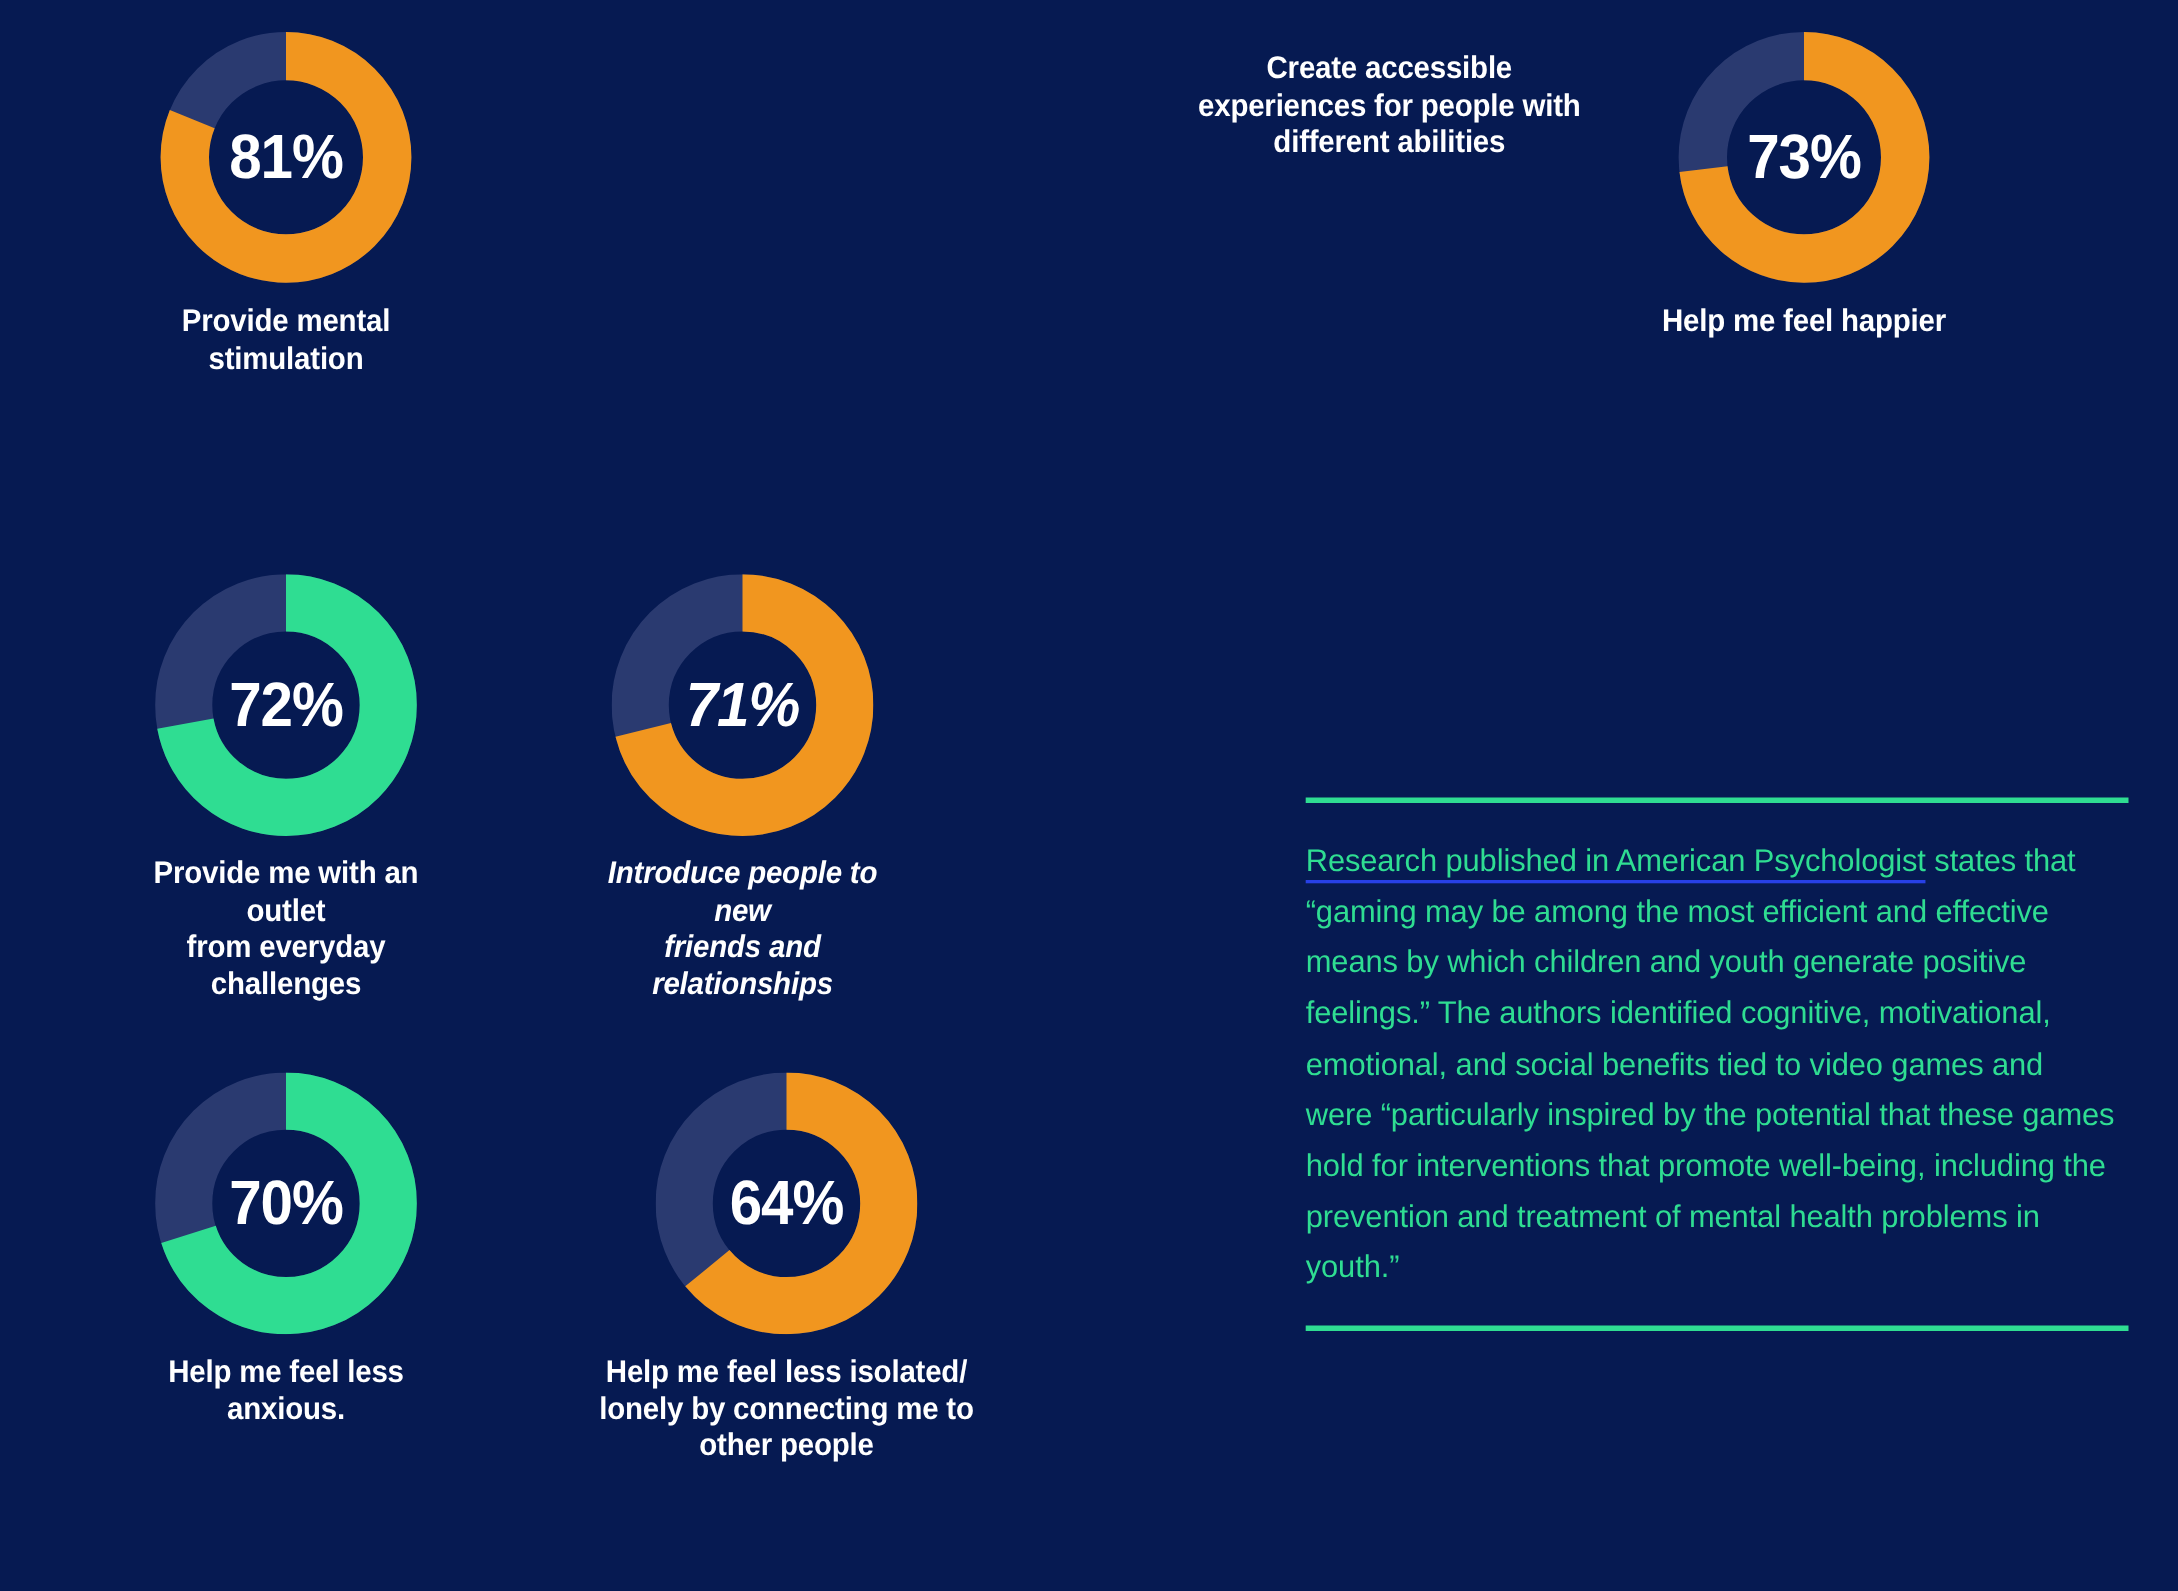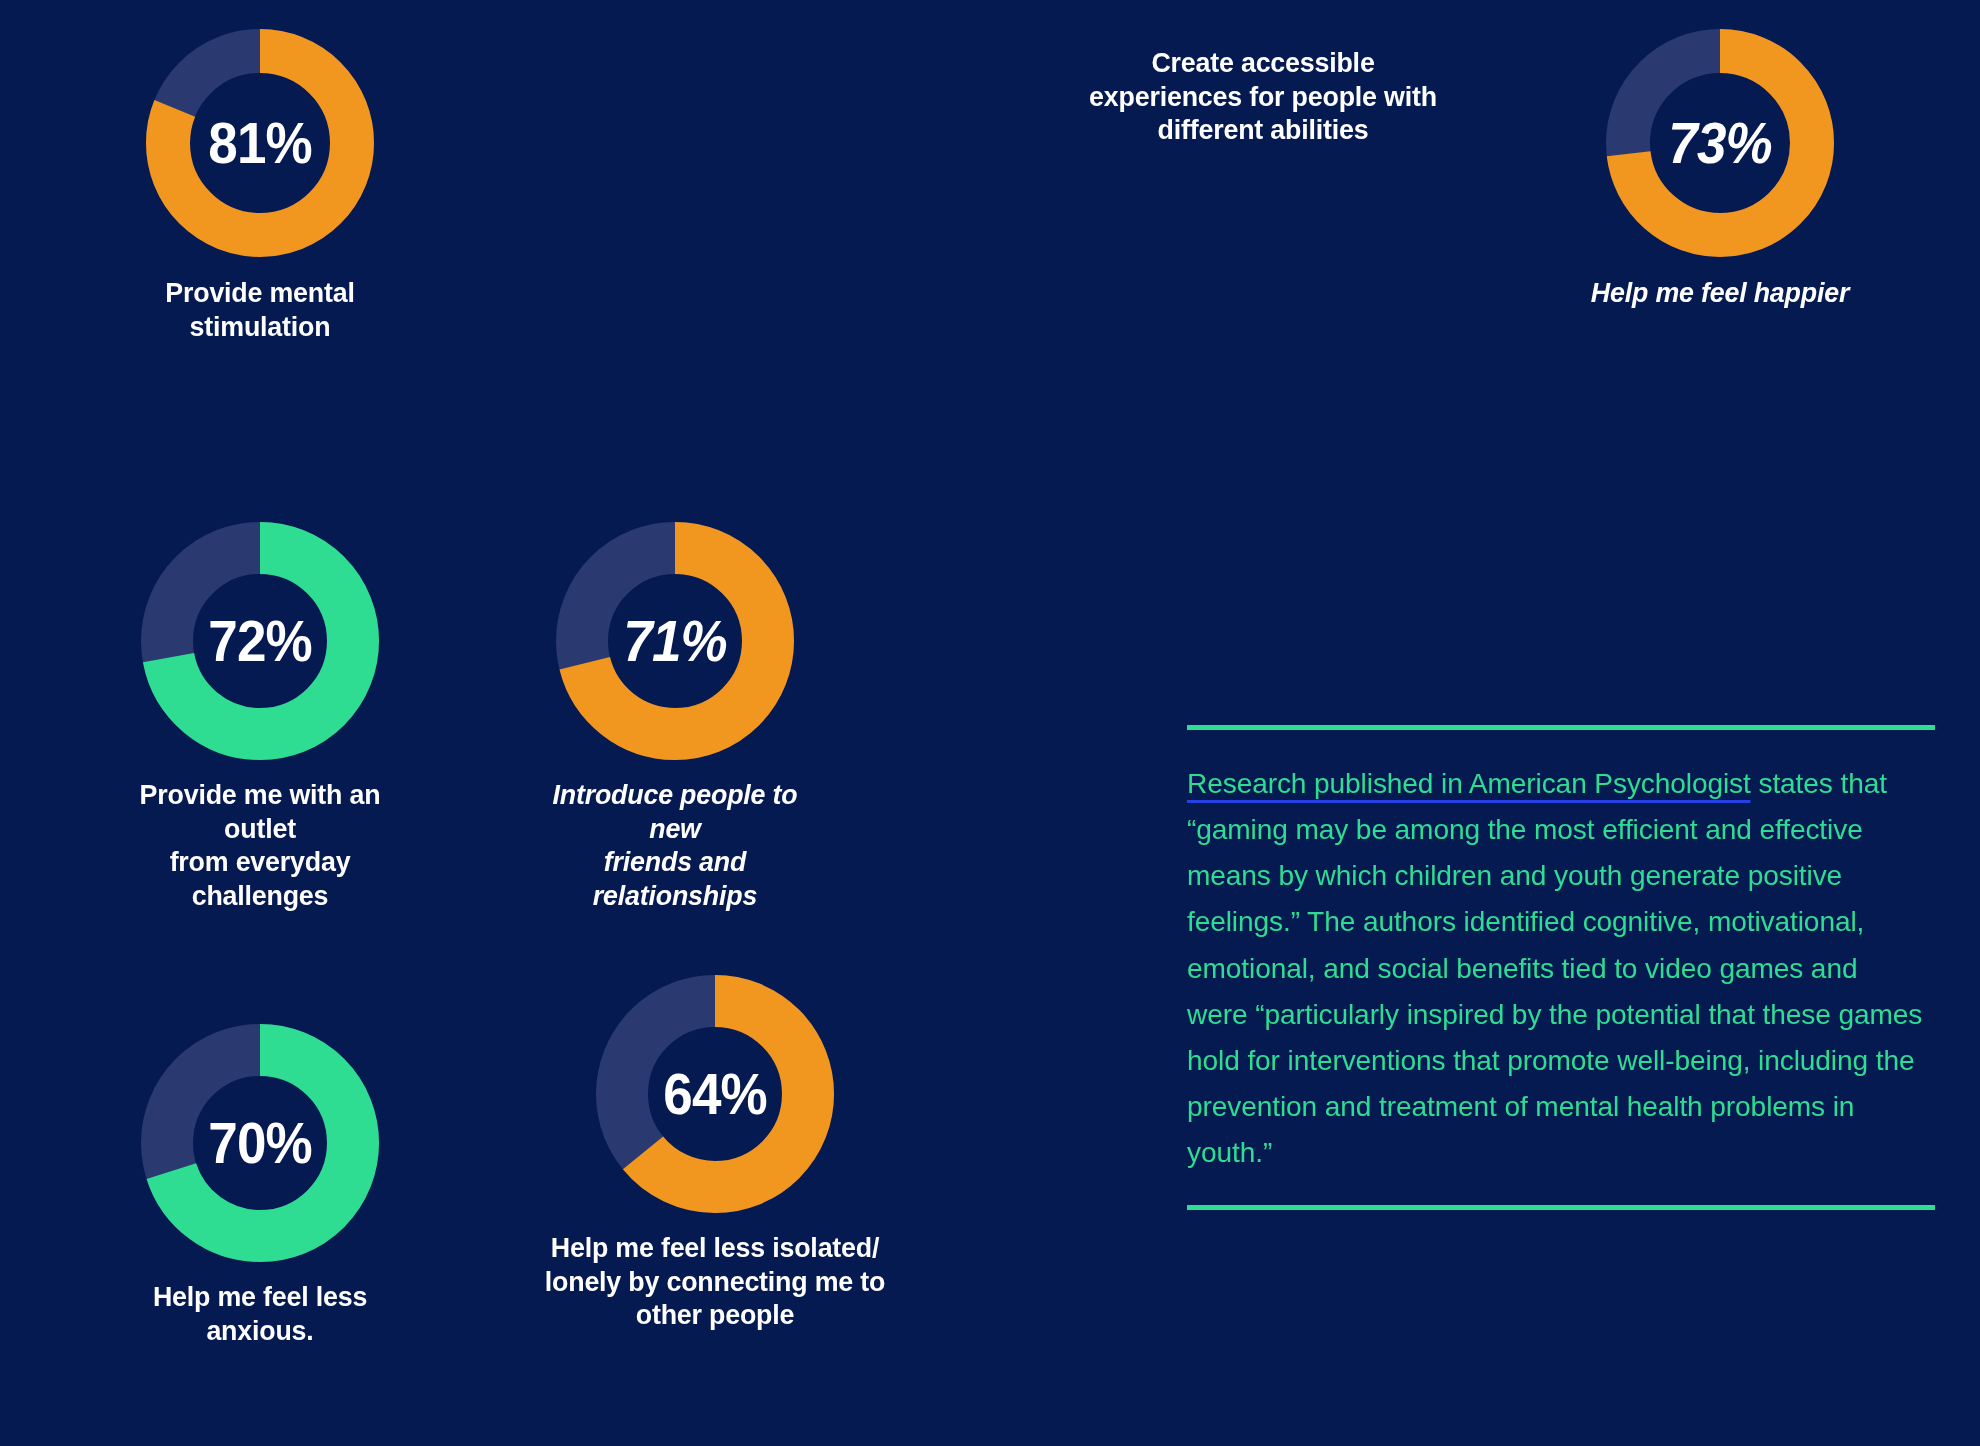--- a/index.html
+++ b/index.html
@@ -114,21 +114,21 @@
     <div class="stat-label">Provide mental stimulation</div>
   </div>
 
 
   <div class="stat" style="left:1048px; top:28px; width:430px;">
     <div class="stat-label" style="white-space:pre-line;">Create accessible
 experiences for people with
 different abilities</div>
   </div>
 
-  <div class="stat" style="left:1560px; top:28px; width:320px;font-style:italic;">
+  <div class="stat" style="left:1480px; top:28px; width:320px;">
     <div class="donut-wrap" style="width:230px;height:230px;">
       <svg class="donut-svg" width="230" height="230" viewBox="0 0 230 230">
         <circle cx="115" cy="115" r="92" fill="none" stroke="#2a3a70" stroke-width="44"></circle>
         <circle cx="115" cy="115" r="92" fill="none" stroke="#f1961f" stroke-width="44" stroke-dasharray="422.0 578.1" transform="rotate(-90 115 115)"></circle>
       </svg>
       <div class="donut-value">73%</div>
     </div>
     <div class="stat-label">Help me feel happier</div>
   </div>
 
@@ -149,21 +149,21 @@
       <svg class="donut-svg" width="238" height="238" viewBox="0 0 238 238">
         <circle cx="119" cy="119" r="93" fill="none" stroke="#2a3a70" stroke-width="52"></circle>
         <circle cx="119" cy="119" r="93" fill="none" stroke="#f1961f" stroke-width="52" stroke-dasharray="414.9 584.3" transform="rotate(-90 119 119)"></circle>
       </svg>
       <div class="donut-value">71%</div>
     </div>
     <div class="stat-label" style="white-space:pre-line;">Introduce people to new
 friends and relationships</div>
   </div>
 
-  <div class="stat" style="left:100px; top:1024px; width:320px;">
+  <div class="stat" style="left:100px; top:975px; width:320px;">
     <div class="donut-wrap" style="width:238px;height:238px;">
       <svg class="donut-svg" width="238" height="238" viewBox="0 0 238 238">
         <circle cx="119" cy="119" r="93" fill="none" stroke="#2a3a70" stroke-width="52"></circle>
         <circle cx="119" cy="119" r="93" fill="none" stroke="#2fdd92" stroke-width="52" stroke-dasharray="409.0 584.3" transform="rotate(-90 119 119)"></circle>
       </svg>
       <div class="donut-value">70%</div>
     </div>
     <div class="stat-label">Help me feel less anxious.</div>
   </div>
 

